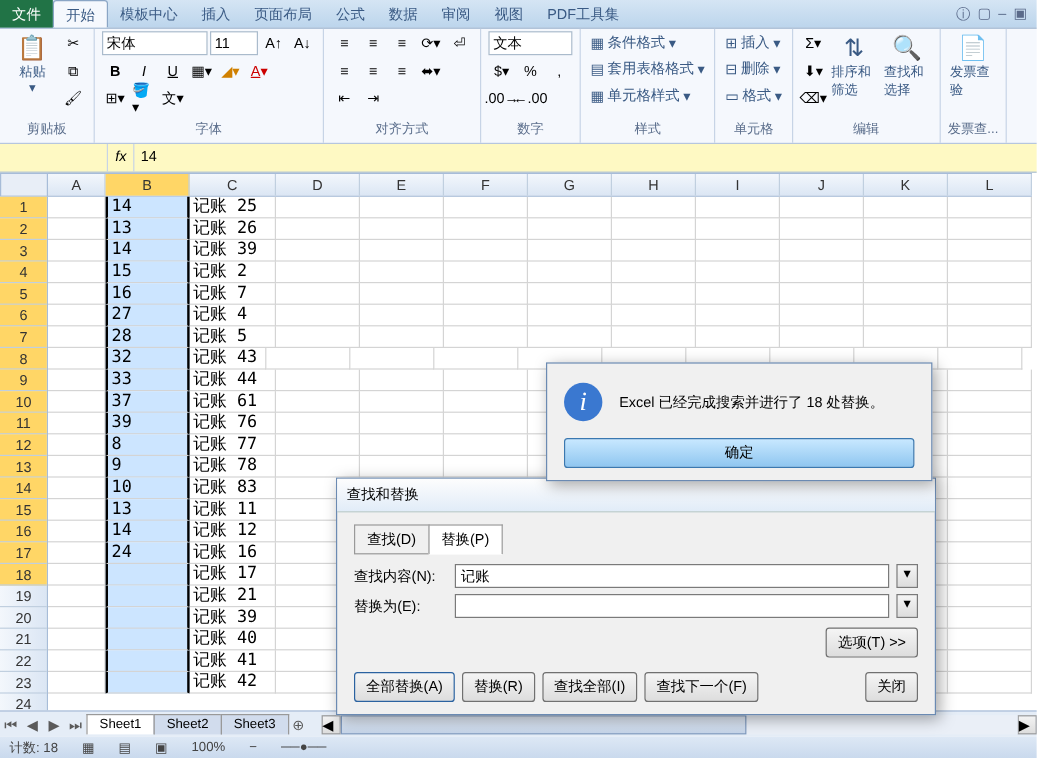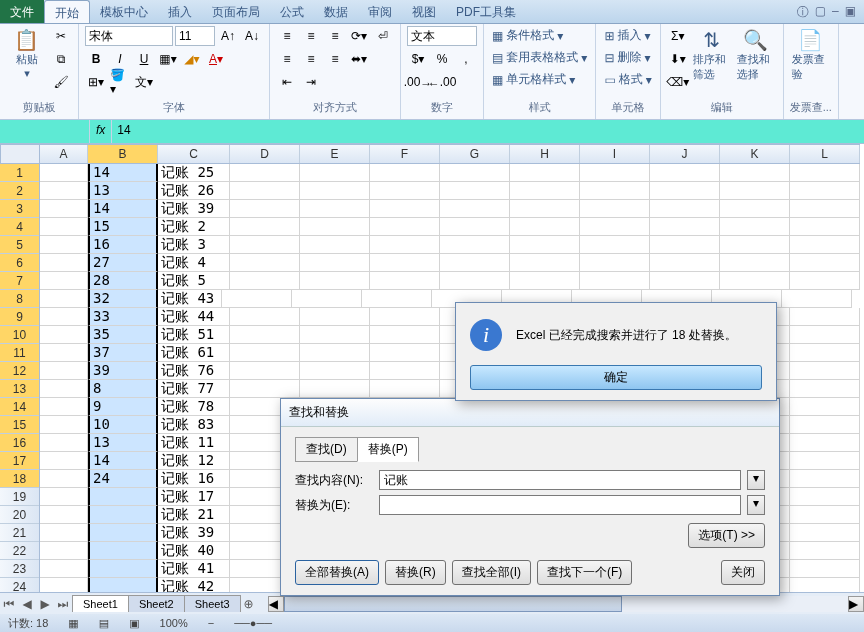--- a/index.html
+++ b/index.html
@@ -18,21 +18,21 @@
     .big-btn { display: flex; flex-direction: column; align-items: center; width: 42px; font-size: 11px; color: #3a5a84; cursor: pointer; padding: 2px; }
     .icon-box { width: 24px; height: 24px; display: flex; align-items: center; justify-content: center; font-size: 20px; }
     .col { display: flex; flex-direction: column; gap: 3px; }
     .row { display: flex; gap: 2px; align-items: center; }
     .mini { width: 22px; height: 20px; border: 1px solid transparent; display: flex; align-items: center; justify-content: center; cursor: pointer; font-size: 12px; }
     .combo { border: 1px solid #abc; background: #fff; height: 20px; font-size: 12px; padding: 1px 3px; }
     .combo.font { width: 88px; }
     .combo.size { width: 40px; }
     .style-item { display: flex; gap: 3px; align-items: center; font-size: 12px; color: #3a5a84; cursor: pointer; padding: 1px 2px; }
     
-    .formula-bar { display: flex; height: 24px; border-bottom: 1px solid #aabfd8; background: #5eead4; align-items: stretch; }
+    .formula-bar { display: flex; height: 24px; border-bottom: 1px solid #aabfd8; background: #fef9c3; align-items: stretch; }
     .name-box { width: 90px; border-right: 1px solid #c7d4e6; padding: 3px 5px; }
     .fx-btn { padding: 3px 6px; border-right: 1px solid #c7d4e6; cursor: pointer; font-style: italic; }
     .formula-input { flex: 1; padding: 3px 5px; }
     
     .grid-area { position: relative; height: 448px; overflow: hidden; }
     .corner { position: absolute; width: 40px; height: 20px; background: #e8eef7; border: 1px solid #a7bcd8; }
     .col-headers { position: absolute; left: 40px; top: 0; display: flex; height: 20px; background: linear-gradient(#f3f7fc, #dbe6f4); border-top: 1px solid #a7bcd8; border-bottom: 1px solid #a7bcd8; }
     .col-h { border-right: 1px solid #c0cfdf; text-align: center; line-height: 18px; font-size: 12px; color: #333; }
     .col-h.sel { background: #ffd666; }
     .row-headers { position: absolute; top: 20px; left: 0; width: 40px; background: linear-gradient(90deg,#f3f7fc,#dbe6f4); border-right: 1px solid #a7bcd8; }
@@ -362,21 +362,21 @@
         <div class="cell" style="width: 70px;"></div>
         <div class="cell" style="width: 70px;"></div>
         <div class="cell" style="width: 70px;"></div>
         <div class="cell" style="width: 70px;"></div>
         <div class="cell" style="width: 70px;"></div>
         <div class="cell" style="width: 70px;"></div>
       </div>
       <div class="cell-row">
         <div class="cell" style="width: 48px;"></div>
         <div class="cell b" style="width: 70px;">16</div>
-        <div class="cell" style="width: 72px; overflow: visible;">记账 3</div>
+        <div class="cell" style="width: 72px; overflow: visible;">记账 7</div>
         <div class="cell" style="width: 70px;"></div>
         <div class="cell" style="width: 70px;"></div>
         <div class="cell" style="width: 70px;"></div>
         <div class="cell" style="width: 70px;"></div>
         <div class="cell" style="width: 70px;"></div>
         <div class="cell" style="width: 70px;"></div>
         <div class="cell" style="width: 70px;"></div>
         <div class="cell" style="width: 70px;"></div>
         <div class="cell" style="width: 70px;"></div>
       </div>
@@ -419,34 +419,20 @@
         <div class="cell" style="width: 70px;"></div>
         <div class="cell" style="width: 70px;"></div>
         <div class="cell" style="width: 70px;"></div>
         <div class="cell" style="width: 70px;"></div>
         <div class="cell" style="width: 70px;"></div>
       </div>
       <div class="cell-row">
         <div class="cell" style="width: 48px;"></div>
         <div class="cell b" style="width: 70px;">33</div>
         <div class="cell" style="width: 72px; overflow: visible;">记账 44</div>
-        <div class="cell" style="width: 70px;"></div>
-        <div class="cell" style="width: 70px;"></div>
-        <div class="cell" style="width: 70px;"></div>
-        <div class="cell" style="width: 70px;"></div>
-        <div class="cell" style="width: 70px;"></div>
-        <div class="cell" style="width: 70px;"></div>
-        <div class="cell" style="width: 70px;"></div>
-        <div class="cell" style="width: 70px;"></div>
-        <div class="cell" style="width: 70px;"></div>
-      </div>
-      <div class="cell-row">
-        <div class="cell" style="width: 48px;"></div>
-        <div class="cell b" style="width: 70px;">35</div>
-        <div class="cell" style="width: 72px; overflow: visible;">记账 51</div>
         <div class="cell" style="width: 70px;"></div>
         <div class="cell" style="width: 70px;"></div>
         <div class="cell" style="width: 70px;"></div>
         <div class="cell" style="width: 70px;"></div>
         <div class="cell" style="width: 70px;"></div>
         <div class="cell" style="width: 70px;"></div>
         <div class="cell" style="width: 70px;"></div>
         <div class="cell" style="width: 70px;"></div>
         <div class="cell" style="width: 70px;"></div>
       </div>

